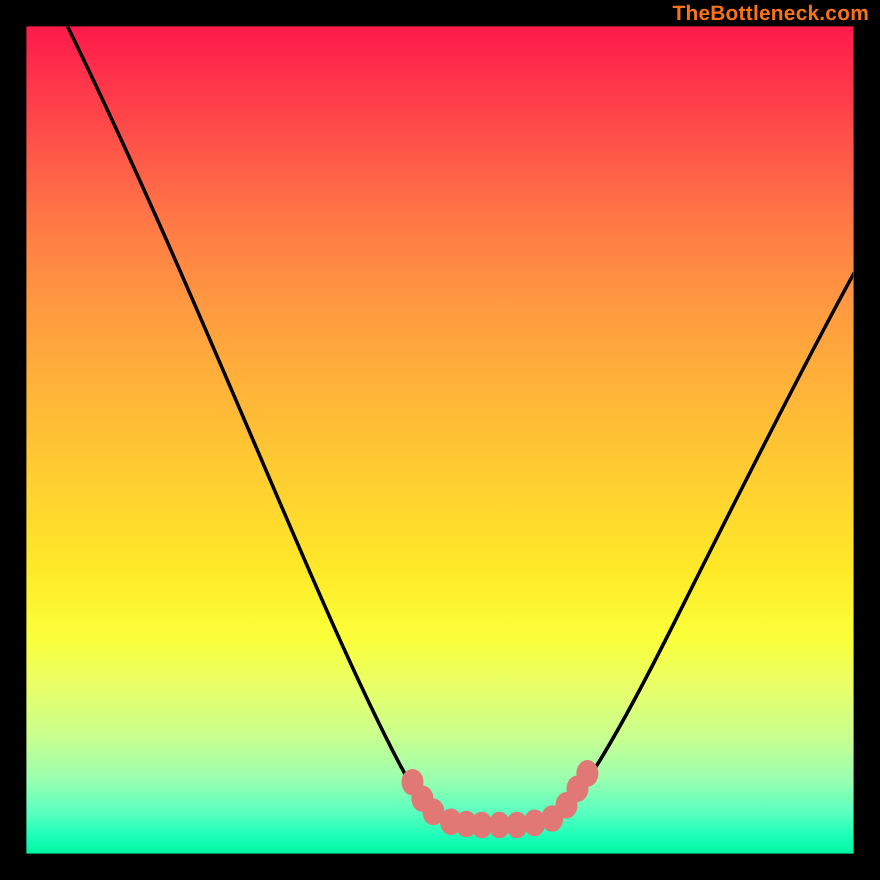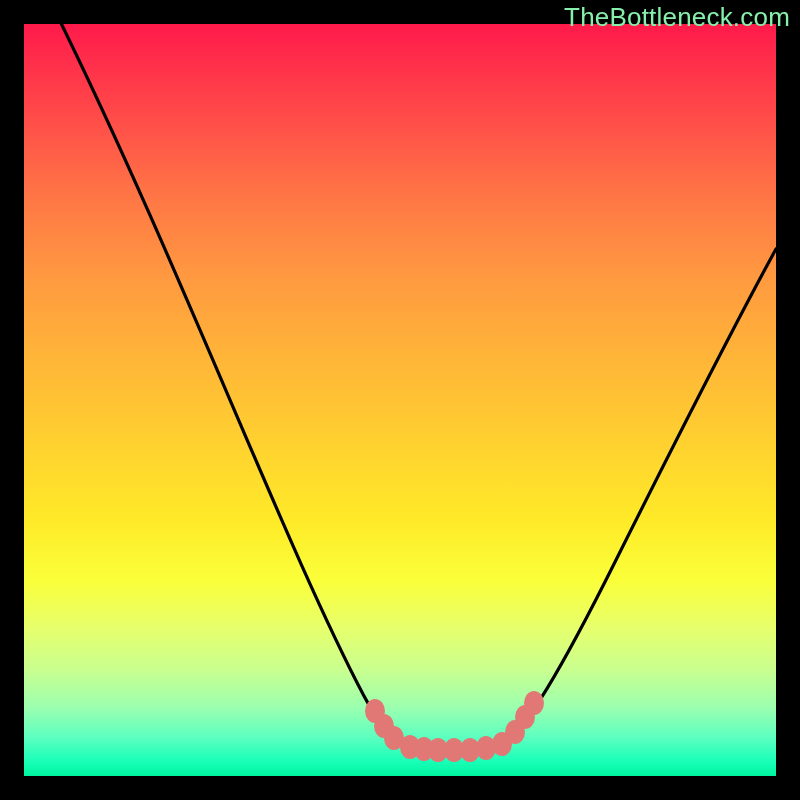--- a/index.html
+++ b/index.html
@@ -34,23 +34,23 @@
       #5affc0 95%,
       #1affb8 98%,
       #00f5a0 100%
     );
     overflow: hidden;
   }
   .watermark {
     position: absolute;
     top: 2px;
     right: 10px;
-    color: #86efac;
-    font-size: 26px;
-    font-weight: 400;
+    color: #f97316;
+    font-size: 19px;
+    font-weight: 700;
     letter-spacing: 0.2px;
     z-index: 3;
   }
   svg {
     position: absolute;
     left: 0;
     top: 0;
   }
 </style>
 </head>

